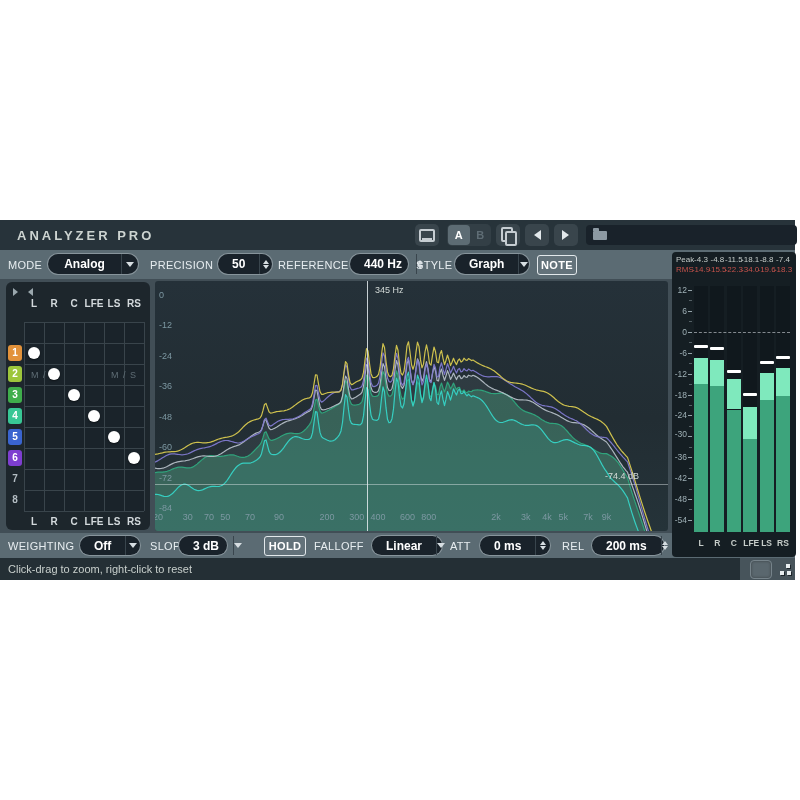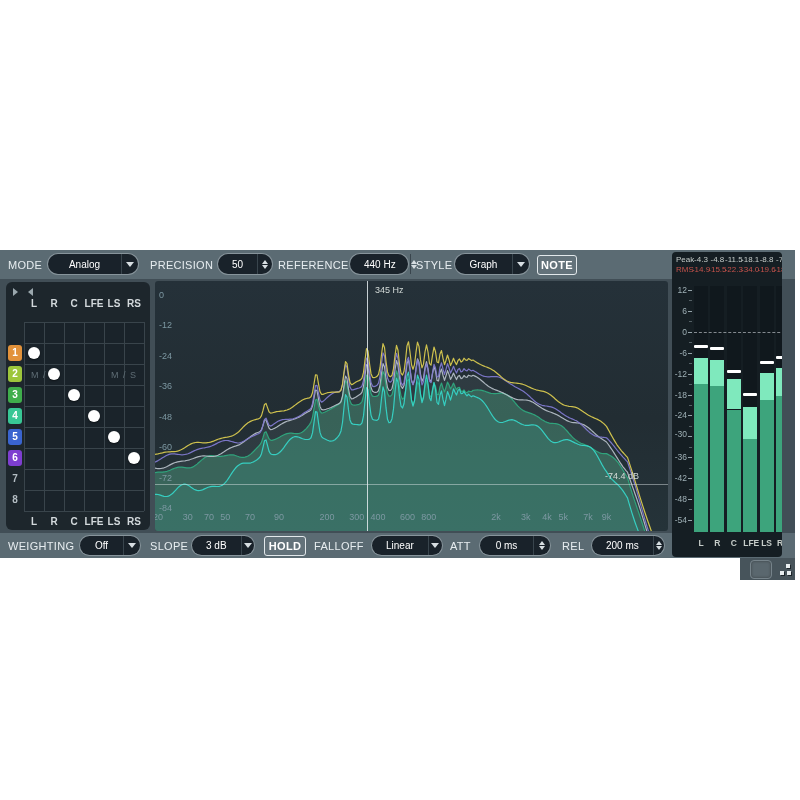--- a/index.html
+++ b/index.html
@@ -32,21 +32,21 @@
   .folder-icon::before{content:'';position:absolute;top:-3px;left:0;width:6px;height:3px;background:#8d9aa3;border-radius:1px 1px 0 0;}
   
   .ctlrow{position:absolute;left:0;width:795px;background:#5b6b73;}
   .ctlrow.top{top:30px;height:29px;}
   .ctlrow.bottom{top:313px;height:25px;}
   .rlbl{position:absolute;top:50%;transform:translateY(-50%);font-size:11px;color:#e7edf0;letter-spacing:.3px;white-space:nowrap;}
   .combo{position:absolute;height:20px;background:#19222a;border-radius:10px;
          box-shadow:0 0 0 1px #87949b;display:flex;align-items:center;cursor:pointer;}
   .ctlrow.top .combo{top:4px;}
   .ctlrow.bottom .combo{top:3px;height:19px;}
-  .cval{flex:1;text-align:center;font-size:10px;font-weight:normal;color:#ffffff;white-space:nowrap;padding:0 14px;}
+  .cval{flex:1;text-align:center;font-size:12px;font-weight:bold;color:#ffffff;white-space:nowrap;padding:0 14px;}
   .cbtn{width:16px;align-self:stretch;display:flex;flex-direction:column;align-items:center;
         justify-content:center;border-left:1px solid #39454d;gap:1px;}
   .tri-down{width:0;height:0;border:4px solid transparent;border-top:5px solid #d7dee2;margin-top:4px;}
   .tri-up-s{width:0;height:0;border:3px solid transparent;border-bottom:4px solid #d7dee2;}
   .tri-down-s{width:0;height:0;border:3px solid transparent;border-top:4px solid #d7dee2;}
   .sqbtn{position:absolute;height:18px;border:1px solid #e2e8eb;border-radius:3px;
          background:rgba(255,255,255,0.05);color:#fff;font-size:11px;font-weight:bold;
          display:flex;align-items:center;justify-content:center;cursor:pointer;letter-spacing:.3px;}
   
   .mainbg{position:absolute;left:0;top:59px;width:795px;height:254px;background:#414e56;}
@@ -66,21 +66,21 @@
   
   .graph-panel{position:absolute;left:155px;top:61px;width:513px;height:250px;border-radius:3px;
       background:linear-gradient(180deg,#253139 0%,#222d33 55%,#253339 100%);overflow:hidden;}
   .gsvg{position:absolute;left:0;top:0;}
   .dbt{position:absolute;font-size:9px;color:#7d98a2;}
   .fqt{position:absolute;font-size:9px;color:#7d98a2;width:24px;text-align:center;}
   .xv{position:absolute;width:1px;background:rgba(228,235,238,.85);}
   .xh{position:absolute;height:1px;background:rgba(228,235,238,.45);}
   .xlab{position:absolute;font-size:9px;color:#d4dbd8;white-space:nowrap;}
   
-  .meter-panel{position:absolute;left:672px;top:32px;width:110px;height:305px;background:#151e23;
+  .meter-panel{position:absolute;left:672px;top:32px;width:124px;height:305px;background:#151e23;
                border-radius:4px;z-index:5;overflow:hidden;}
   .pkrow{position:absolute;font-size:8px;white-space:nowrap;}
   .mtrack{position:absolute;background:#10181d;}
   .mbar{position:absolute;}
   .mmark{position:absolute;background:#ffffff;height:3px;border-radius:1px;}
   .msc{position:absolute;font-size:8.5px;color:#9fb0b6;width:15px;text-align:right;}
   .mtick{position:absolute;background:#93a2a8;height:1px;}
   .mzero{position:absolute;border-top:1px dashed rgba(225,232,236,.55);}
   .mch{position:absolute;font-size:8.5px;font-weight:bold;color:#c6cdc9;text-align:center;}
   
@@ -91,20 +91,44 @@
   .corner-btn{position:absolute;left:750px;top:340px;width:20px;height:17px;background:#5a676e;
               border:1px solid #76838a;border-radius:4px;box-shadow:inset 0 0 3px rgba(0,0,0,.4);cursor:pointer;}
   .grip{position:absolute;width:4px;height:4px;background:#e8eef0;box-shadow:1px 1px 0 #1d262b;}
 </style>
 </head>
 <body>
 
 <div class="page">
  <div class="win">
 
+  <div class="titlebar">
+    <span class="title">ANALYZER PRO</span>
+    <div class="tb-right">
+      <div class="tb-btn">
+        <span class="detach-icon"></span>
+      </div>
+      <div class="ab-group">
+        <span class="ab a">A</span>
+        <span class="ab b">B</span>
+      </div>
+      <div class="tb-btn">
+        <span class="copy-icon"></span>
+      </div>
+      <div class="tb-btn">
+        <span class="tri-left"></span>
+      </div>
+      <div class="tb-btn">
+        <span class="tri-right"></span>
+      </div>
+      <div class="preset-field">
+        <span class="folder-icon"></span>
+      </div>
+    </div>
+  </div>
 
   <div class="ctlrow top">
     <span class="rlbl" style="left:8px">MODE</span>
     <div class="combo" style="left:48px;width:90px">
       <span class="cval">Analog</span>
       <span class="cbtn">
             <i class="tri-down"></i>
           </span>
     </div>
     <span class="rlbl" style="left:150px">PRECISION</span>
@@ -315,21 +339,21 @@
 
   <div class="ctlrow bottom">
     <span class="rlbl" style="left:8px">WEIGHTING</span>
     <div class="combo" style="left:80px;width:60px">
       <span class="cval">Off</span>
       <span class="cbtn">
             <i class="tri-down"></i>
           </span>
     </div>
     <span class="rlbl" style="left:150px">SLOPE</span>
-    <div class="combo" style="left:192px;width:62px">
+    <div class="combo" style="left:179px;width:48px">
       <span class="cval">3 dB</span>
       <span class="cbtn">
             <i class="tri-down"></i>
           </span>
     </div>
     <div class="sqbtn" style="left:264px;top:3px;width:40px">HOLD</div>
     <span class="rlbl" style="left:314px">FALLOFF</span>
     <div class="combo" style="left:372px;width:70px">
       <span class="cval">Linear</span>
       <span class="cbtn">
@@ -347,20 +371,23 @@
     <span class="rlbl" style="left:562px">REL</span>
     <div class="combo" style="left:592px;width:72px">
       <span class="cval">200 ms</span>
       <span class="cbtn">
             <i class="tri-up-s"></i>
             <i class="tri-down-s"></i>
           </span>
     </div>
   </div>
 
+  <div class="statusbar">
+    <span class="statusmsg">Click-drag to zoom, right-click to reset</span>
+  </div>
   <div class="corner"></div>
   <div class="corner-btn"></div>
   <div class="grip" style="left:786px;top:344px"></div>
   <div class="grip" style="left:780px;top:351px"></div>
   <div class="grip" style="left:787px;top:351px"></div>
 
  </div>
 </div>
 
 </body></html>

